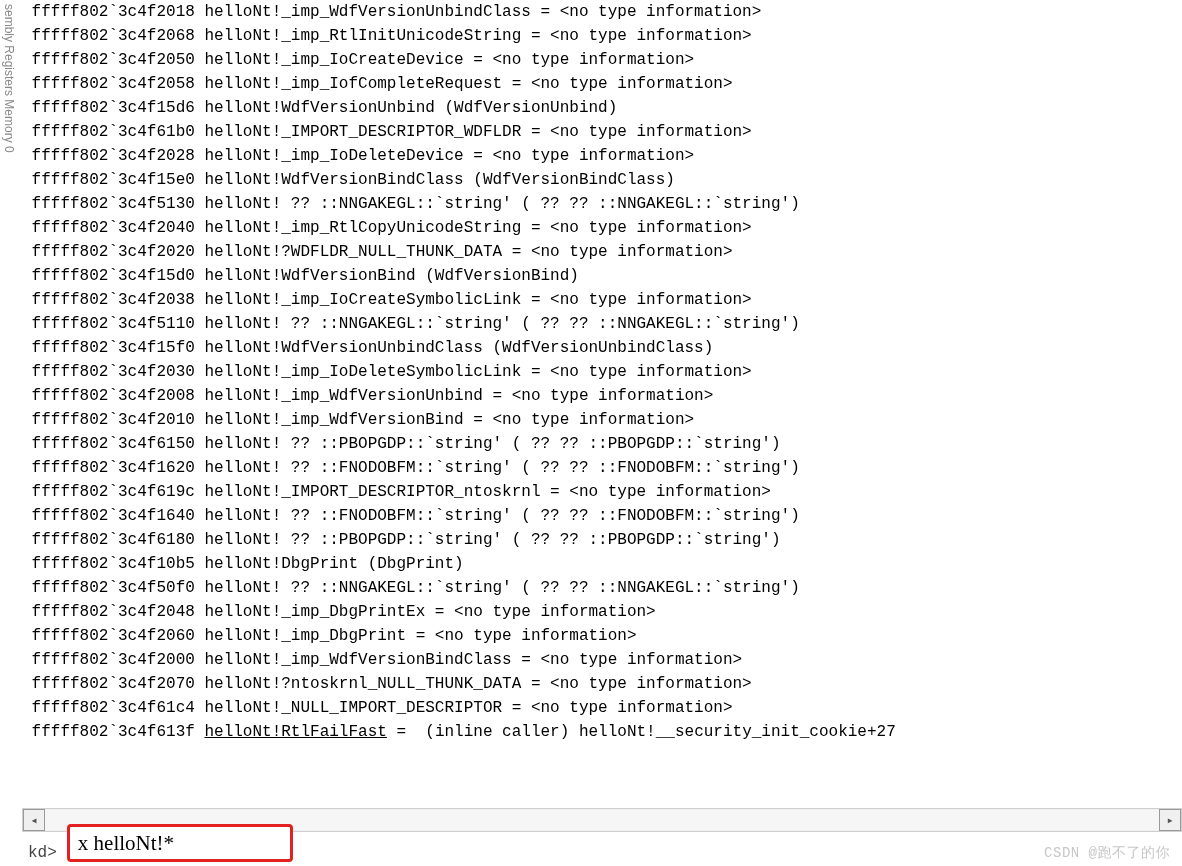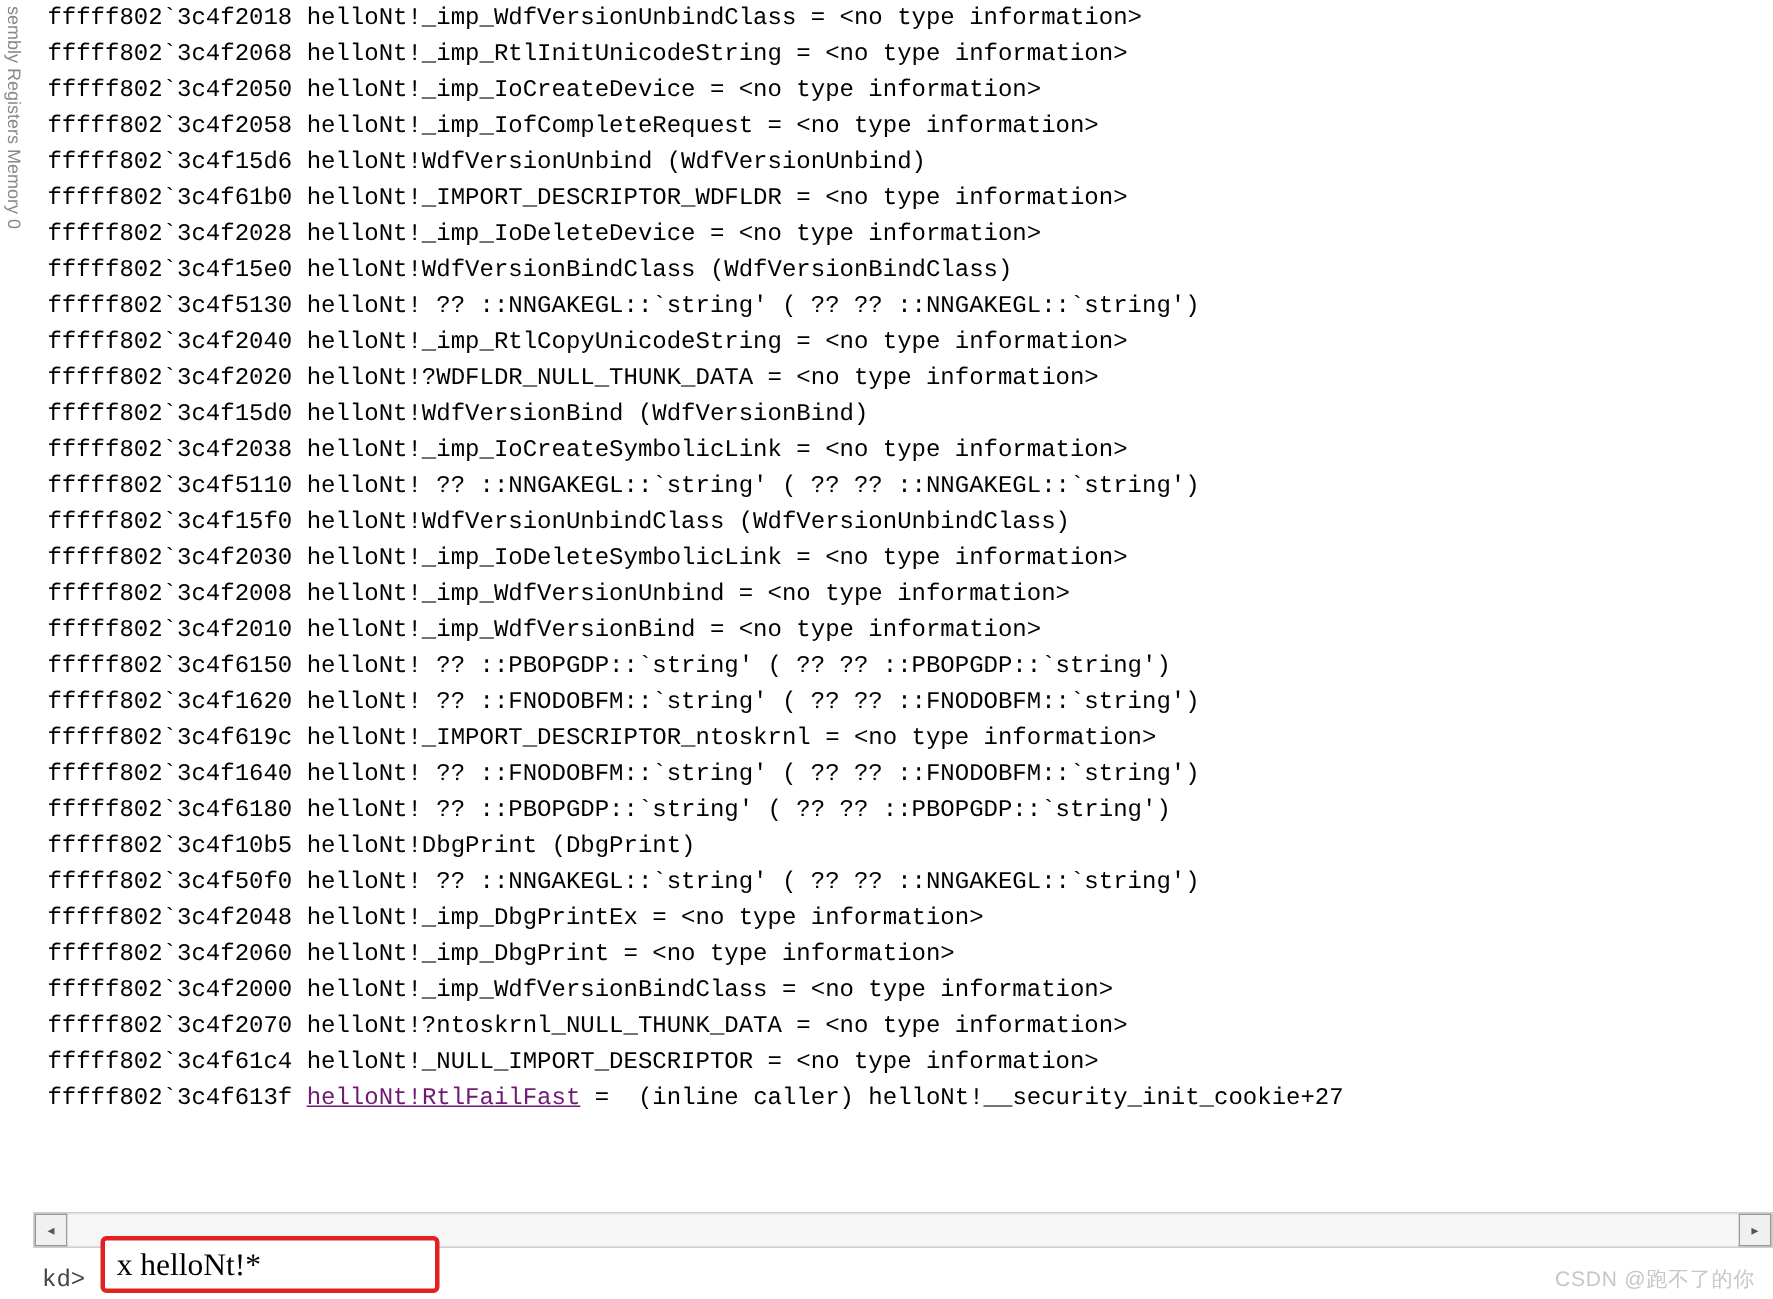--- a/index.html
+++ b/index.html
@@ -1,28 +1,28 @@
 <!DOCTYPE html>
 <html><head>
 <meta charset="utf-8">
 <style>
   html,body{margin:0;padding:0;width:1182px;height:866px;overflow:hidden;font-family:Consolas,'Courier New',monospace;font-size:16px;background:#fff;color:#000}
   .wrap{position:relative;width:1182px;height:866px}
   .sidebar-text{position:absolute;left:-2px;top:0;width:18px;height:300px;writing-mode:vertical-rl;text-orientation:mixed;font-family:'Segoe UI',Tahoma,sans-serif;font-size:12px;color:#888;white-space:nowrap;padding-top:4px}
   .output{position:absolute;left:22px;top:0;right:0;bottom:60px;background:#fff;white-space:pre;line-height:24px;letter-spacing:0px}
   .output .line{display:block}
-  .link{color:#701a75;text-decoration:underline}
+  .link{color:#000000;text-decoration:underline}
   .hscroll{position:absolute;left:22px;right:0;bottom:34px;height:22px;background:#f0f0f0;border:1px solid #cfcfcf;display:flex;align-items:center}
   .hbtn{width:20px;height:20px;background:#f0f0f0;border:1px solid #999;display:flex;align-items:center;justify-content:center;font-size:12px;color:#555}
   .htrack{flex:1;height:20px;background:#f6f6f6;position:relative}
   .prompt-row{position:absolute;left:22px;right:0;bottom:4px;height:28px;display:flex;align-items:flex-end}
   .prompt-label{padding:0 6px;font-family:Consolas,'Courier New',monospace;color:#444}
   .cmd-box{position:relative;flex:0 0 220px;height:32px;border:3px solid #e22121;border-radius:4px;display:flex;align-items:center;background:#fff;margin-left:4px}
   .cmd-input{font-family:Liberation Serif, serif;font-size:21px;border:none;outline:none;padding:14px 8px;width:100%;height:100%;background:transparent}
-  .watermark{position:absolute;right:12px;bottom:4px;font-family:Liberation Sans, sans-serif;font-size:14px;color:#c7c7c7;letter-spacing:0.5px}
+  .watermark{position:absolute;right:12px;bottom:4px;font-family:Liberation Mono, monospace;font-size:14px;color:#c7c7c7;letter-spacing:0.5px}
   .thin-top{position:absolute;left:22px;right:0;top:0;height:1px;background:#e9e9e9}
 </style>
 </head>
 <body>
 <div class="wrap">
 
 <div class="sidebar-text">sembly  Registers  Memory 0</div>
 <div class="thin-top"></div>
 
 <div class="output" id="output"><span class="line"> fffff802`3c4f2018 helloNt!_imp_WdfVersionUnbindClass = &lt;no type information&gt;</span><span class="line"> fffff802`3c4f2068 helloNt!_imp_RtlInitUnicodeString = &lt;no type information&gt;</span><span class="line"> fffff802`3c4f2050 helloNt!_imp_IoCreateDevice = &lt;no type information&gt;</span><span class="line"> fffff802`3c4f2058 helloNt!_imp_IofCompleteRequest = &lt;no type information&gt;</span><span class="line"> fffff802`3c4f15d6 helloNt!WdfVersionUnbind (WdfVersionUnbind)</span><span class="line"> fffff802`3c4f61b0 helloNt!_IMPORT_DESCRIPTOR_WDFLDR = &lt;no type information&gt;</span><span class="line"> fffff802`3c4f2028 helloNt!_imp_IoDeleteDevice = &lt;no type information&gt;</span><span class="line"> fffff802`3c4f15e0 helloNt!WdfVersionBindClass (WdfVersionBindClass)</span><span class="line"> fffff802`3c4f5130 helloNt! ?? ::NNGAKEGL::`string' ( ?? ?? ::NNGAKEGL::`string')</span><span class="line"> fffff802`3c4f2040 helloNt!_imp_RtlCopyUnicodeString = &lt;no type information&gt;</span><span class="line"> fffff802`3c4f2020 helloNt!?WDFLDR_NULL_THUNK_DATA = &lt;no type information&gt;</span><span class="line"> fffff802`3c4f15d0 helloNt!WdfVersionBind (WdfVersionBind)</span><span class="line"> fffff802`3c4f2038 helloNt!_imp_IoCreateSymbolicLink = &lt;no type information&gt;</span><span class="line"> fffff802`3c4f5110 helloNt! ?? ::NNGAKEGL::`string' ( ?? ?? ::NNGAKEGL::`string')</span><span class="line"> fffff802`3c4f15f0 helloNt!WdfVersionUnbindClass (WdfVersionUnbindClass)</span><span class="line"> fffff802`3c4f2030 helloNt!_imp_IoDeleteSymbolicLink = &lt;no type information&gt;</span><span class="line"> fffff802`3c4f2008 helloNt!_imp_WdfVersionUnbind = &lt;no type information&gt;</span><span class="line"> fffff802`3c4f2010 helloNt!_imp_WdfVersionBind = &lt;no type information&gt;</span><span class="line"> fffff802`3c4f6150 helloNt! ?? ::PBOPGDP::`string' ( ?? ?? ::PBOPGDP::`string')</span><span class="line"> fffff802`3c4f1620 helloNt! ?? ::FNODOBFM::`string' ( ?? ?? ::FNODOBFM::`string')</span><span class="line"> fffff802`3c4f619c helloNt!_IMPORT_DESCRIPTOR_ntoskrnl = &lt;no type information&gt;</span><span class="line"> fffff802`3c4f1640 helloNt! ?? ::FNODOBFM::`string' ( ?? ?? ::FNODOBFM::`string')</span><span class="line"> fffff802`3c4f6180 helloNt! ?? ::PBOPGDP::`string' ( ?? ?? ::PBOPGDP::`string')</span><span class="line"> fffff802`3c4f10b5 helloNt!DbgPrint (DbgPrint)</span><span class="line"> fffff802`3c4f50f0 helloNt! ?? ::NNGAKEGL::`string' ( ?? ?? ::NNGAKEGL::`string')</span><span class="line"> fffff802`3c4f2048 helloNt!_imp_DbgPrintEx = &lt;no type information&gt;</span><span class="line"> fffff802`3c4f2060 helloNt!_imp_DbgPrint = &lt;no type information&gt;</span><span class="line"> fffff802`3c4f2000 helloNt!_imp_WdfVersionBindClass = &lt;no type information&gt;</span><span class="line"> fffff802`3c4f2070 helloNt!?ntoskrnl_NULL_THUNK_DATA = &lt;no type information&gt;</span><span class="line"> fffff802`3c4f61c4 helloNt!_NULL_IMPORT_DESCRIPTOR = &lt;no type information&gt;</span><span class="line"> fffff802`3c4f613f <span class="link">helloNt!RtlFailFast</span> =  (inline caller) helloNt!__security_init_cookie+27</span></div>

